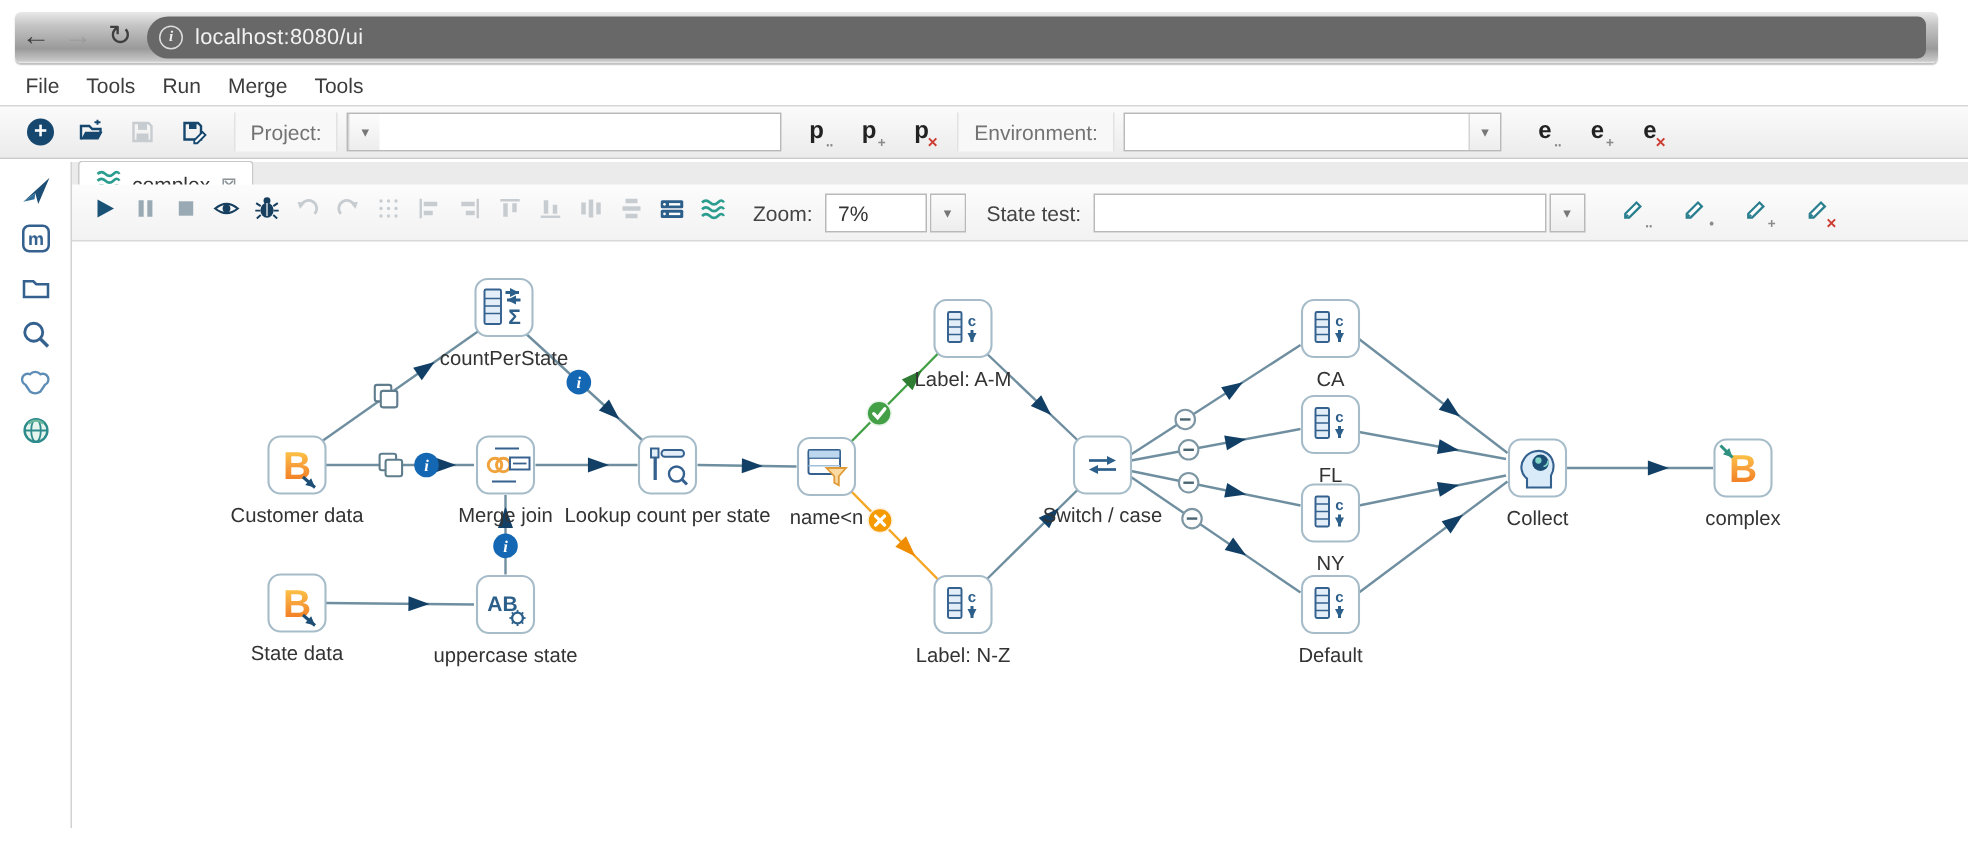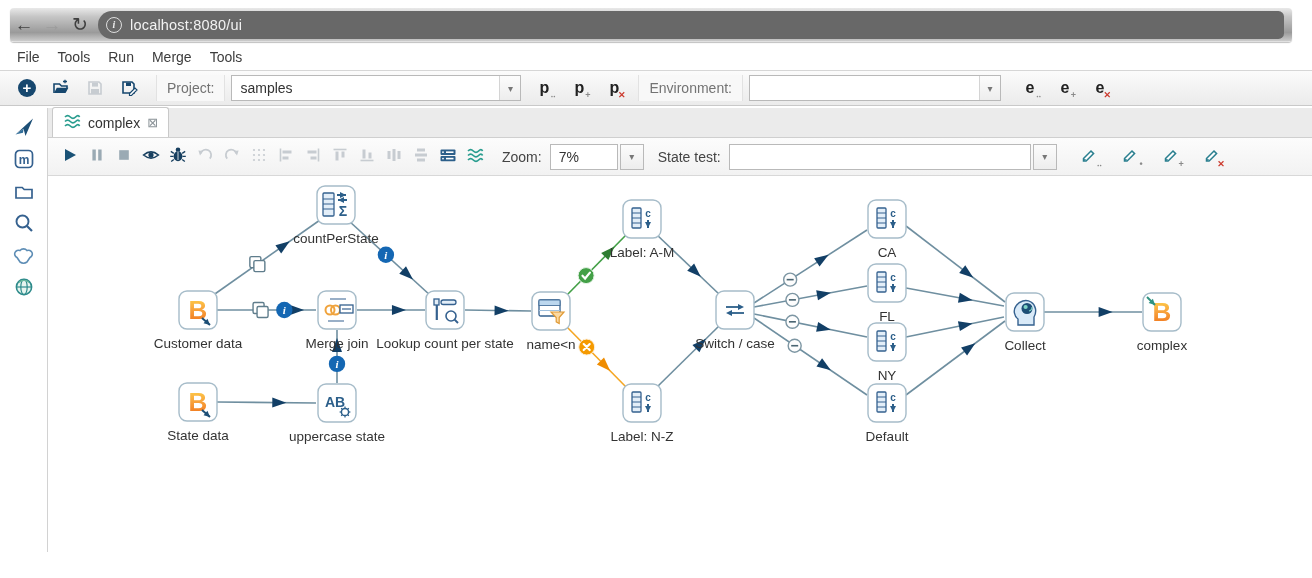--- a/index.html
+++ b/index.html
@@ -41,21 +41,21 @@
   .side-rail{position:absolute;left:0;top:108px;width:48px;height:444px;background:#fff;
     border-right:1px solid #d2d2d2;display:flex;flex-direction:column;align-items:center;padding-top:6px;box-sizing:border-box;}
   .rail-btn{width:30px;height:30px;margin-bottom:2px;display:flex;align-items:center;justify-content:center;}
   .tab-strip{position:absolute;left:48px;top:108px;width:1264px;height:30px;background:#ebebeb;
     border-bottom:1px solid #cfcfcf;display:flex;align-items:flex-end;box-sizing:border-box;}
   .tab{height:29px;margin-left:4px;background:#fff;border:1px solid #c9c9c9;border-bottom:none;border-radius:3px 3px 0 0;
     display:flex;align-items:center;padding:0 10px;gap:7px;}
   .tab-label{font-size:14px;color:#333;}
   .tab-close{font-size:13px;color:#8b9398;}
   
-  .pipe-toolbar{position:absolute;left:48px;top:138px;width:1264px;height:38px;box-sizing:border-box;
+  .pipe-toolbar{position:absolute;left:48px;top:123px;width:1264px;height:38px;box-sizing:border-box;
     background:linear-gradient(#fcfcfc,#f2f2f2);border-bottom:1px solid #d8d8d8;
     display:flex;align-items:center;padding-left:8px;}
   .pbtn{width:27px;height:27px;display:flex;align-items:center;justify-content:center;flex:0 0 auto;}
   .ptb-label{font-size:14px;color:#444;margin:0 8px 0 14px;white-space:nowrap;}
   .pencil-btn{position:relative;width:28px;height:27px;margin-right:13px;display:flex;align-items:center;justify-content:center;}
   .pencil-btn .mod{position:absolute;right:1px;bottom:1px;font:bold 9px "Liberation Sans",sans-serif;color:#8a8a8a;}
   .pencil-btn .mod.red{color:#cc3b2f;}
   
   .canvas{position:absolute;left:48px;top:176px;width:1248px;height:376px;background:#fff;}
   .nlabel{font-size:13.5px;fill:#333;}
@@ -103,21 +103,20 @@
       <span class="ibtn">
         <svg width="18" height="18" viewBox="0 0 18 18" xmlns="http://www.w3.org/2000/svg">
           <path d="M3,3 h9 l2,2 v9 H3 Z" fill="none" stroke="#16476e" stroke-width="1.6"></path>
           <rect x="6" y="3.6" width="5" height="3.4" fill="#16476e"></rect>
           <path d="M9.5,14.5 L15,9 l2,2 L11.5,16.5 H9.5 Z" fill="#fff" stroke="#16476e" stroke-width="1.2"></path>
         </svg>
       </span>
     </span>
   <span class="tb-label">Project:</span>
   <div class="select" style="width:288px">
-    <span class="val">samples</span>
     <span class="arr">▾</span>
   </div>
   <span id="projBtns" style="display:flex;align-items:center;margin-left:10px;">
       <span class="glyph-btn">
         <span class="g">p</span>
         <span class="mod ">‥</span>
       </span>
       <span class="glyph-btn">
         <span class="g">p</span>
         <span class="mod ">+</span>

